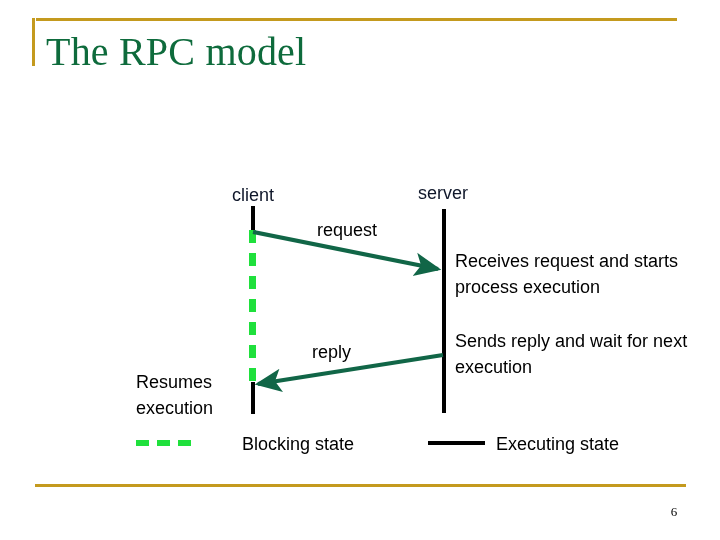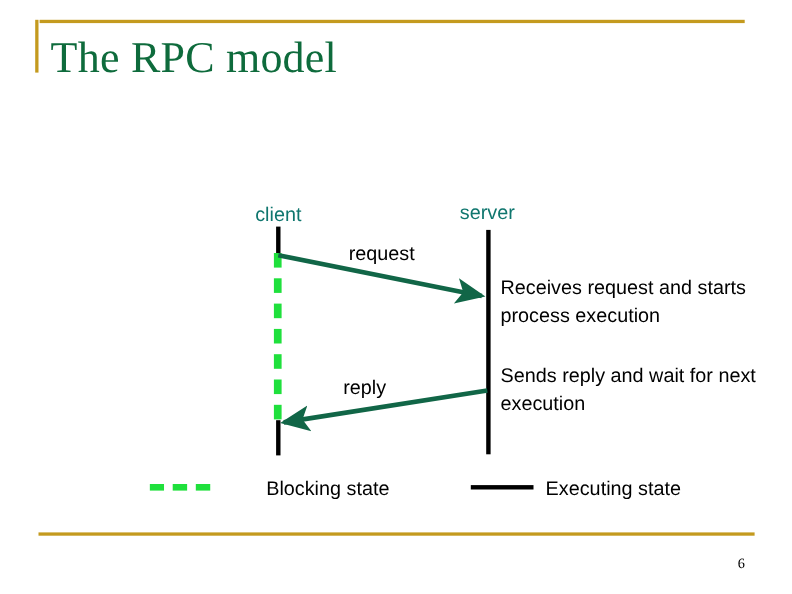--- a/index.html
+++ b/index.html
@@ -60,21 +60,21 @@
     position: absolute;
     left: 0;
     top: 0;
     width: 720px;
     height: 540px;
   }
 
   .lane-label {
     position: absolute;
     font-size: 18px;
-    color: #0f766e;
+    color: #0f172a;
     white-space: nowrap;
     text-align: center;
   }
   .lane-label.client { left: 203px; top: 185px; width: 100px; }
   .lane-label.server { left: 393px; top: 183px; width: 100px; }
 
   
   .lifeline-black {
     position: absolute;
     width: 4px;
@@ -185,20 +185,21 @@
   <div class="diagram">
 
     <div class="lane-label client">client</div>
     <div class="lane-label server">server</div>
 
     <div id="client-top" class="lifeline-black"></div>
     <div id="client-blocking" class="lifeline-dashed"></div>
     <div id="client-bottom" class="lifeline-black"></div>
     <div id="server-line" class="lifeline-black"></div>
 
+    <div id="note-resumes" class="note">Resumes execution</div>
     <div id="note-receives" class="note">Receives request and starts process execution</div>
     <div id="note-sends" class="note">Sends reply and wait for next execution</div>
 
     <div id="label-request" class="msg-label">request</div>
     <div id="label-reply" class="msg-label">reply</div>
 
     <svg id="arrows" viewBox="0 0 720 540">
       <defs>
         <marker id="head-right" markerWidth="7" markerHeight="7" refX="5.6" refY="3.2" orient="auto" markerUnits="strokeWidth">
           <path d="M0,0.4 L6.4,3.2 L0,6.0 L1.5,3.2 Z" fill="#116647"></path>

